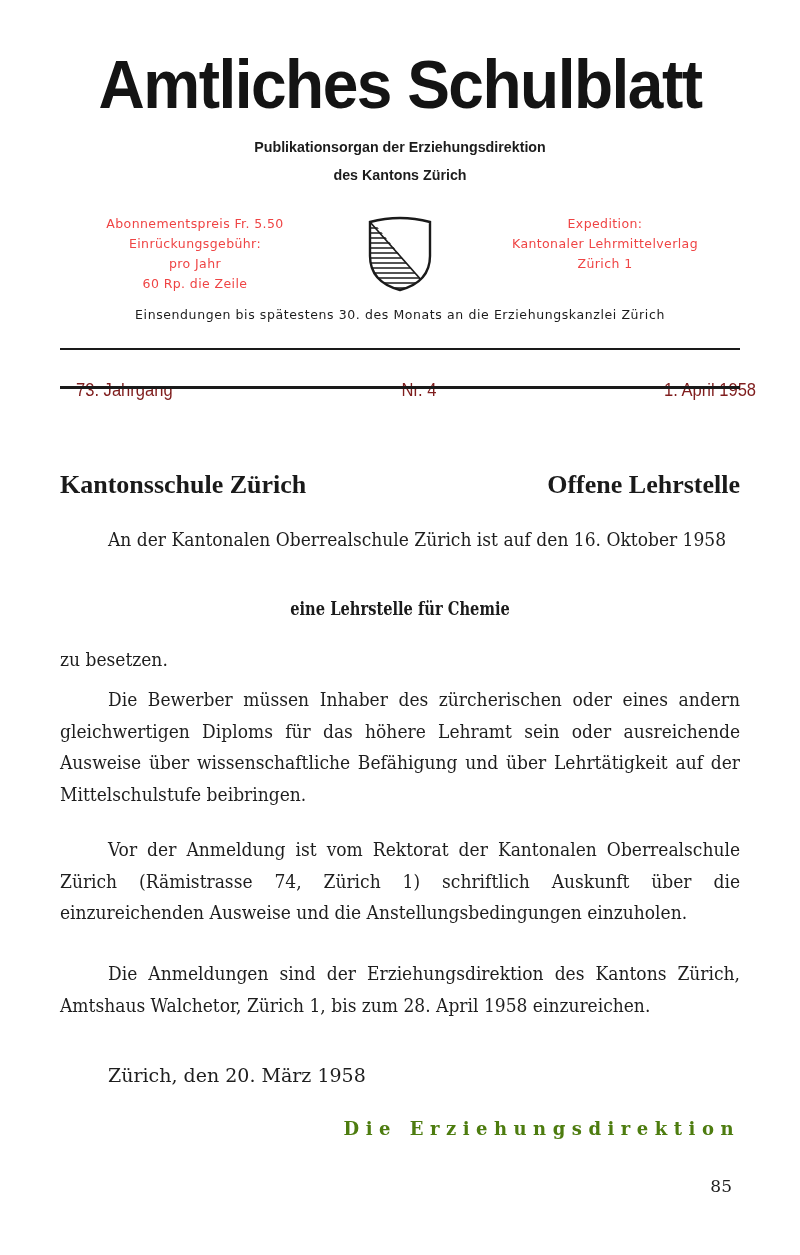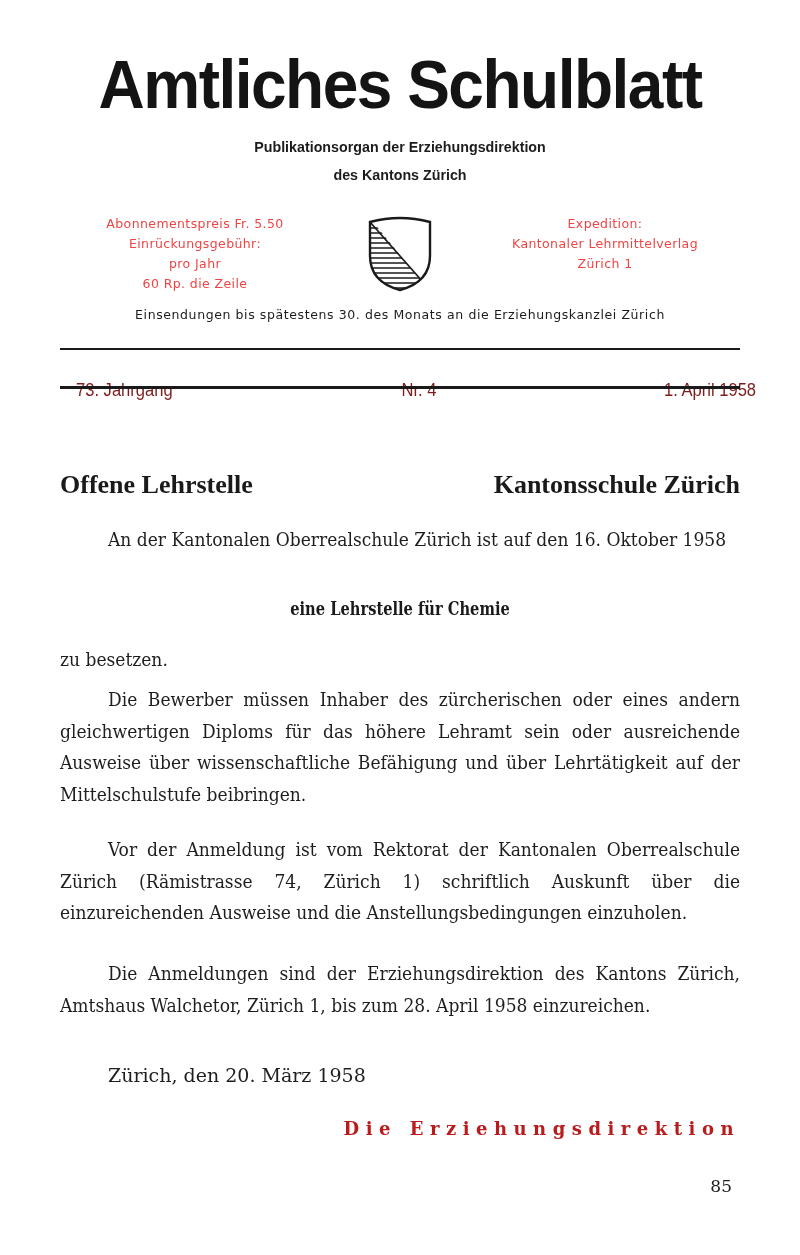--- a/index.html
+++ b/index.html
@@ -84,21 +84,21 @@
     transform: scaleX(0.88);
   }
   .p-besetzen { top: 644px; }
   .p-bewerber { top: 684px; }
   .p-vor { top: 834px; }
   .p-anmeld { top: 958px; }
   .p-date { top: 1060px; left: 48px; }
   .signature {
     position: absolute; top: 1118px; right: 0;
     font-family: "DejaVu Serif", serif; font-weight: bold; font-size: 18px;
-    letter-spacing: 6.5px; color: #b91c1c; text-align: right;
+    letter-spacing: 6.5px; color: #4d7c0f; text-align: right;
   }
   .page-number {
     position: absolute; top: 1176px; right: 8px;
     font-family: "DejaVu Serif", serif; font-size: 17px; color: #1e1e1e;
   }
   .body p, .center-bold { font-stretch: condensed; }
 </style>
 </head>
 <body>
 
@@ -154,22 +154,22 @@
 
   <div class="rule rule-top"></div>
   <div class="issue-row">
     <span class="left">73. Jahrgang</span>
     <span>Nr. 4</span>
     <span class="right">1. April 1958</span>
   </div>
   <div class="rule rule-bottom"></div>
 
   <div class="head-row">
+    <span>Kantonsschule Zürich</span>
     <span>Offene Lehrstelle</span>
-    <span>Kantonsschule Zürich</span>
   </div>
 
   <div class="body p-intro">
     <p class="indent">An der Kantonalen Oberrealschule Zürich ist auf den 16. Oktober 1958</p>
   </div>
 
   <div class="center-bold">eine Lehrstelle für Chemie</div>
 
   <div class="body p-besetzen">
     <p>zu besetzen.</p>

